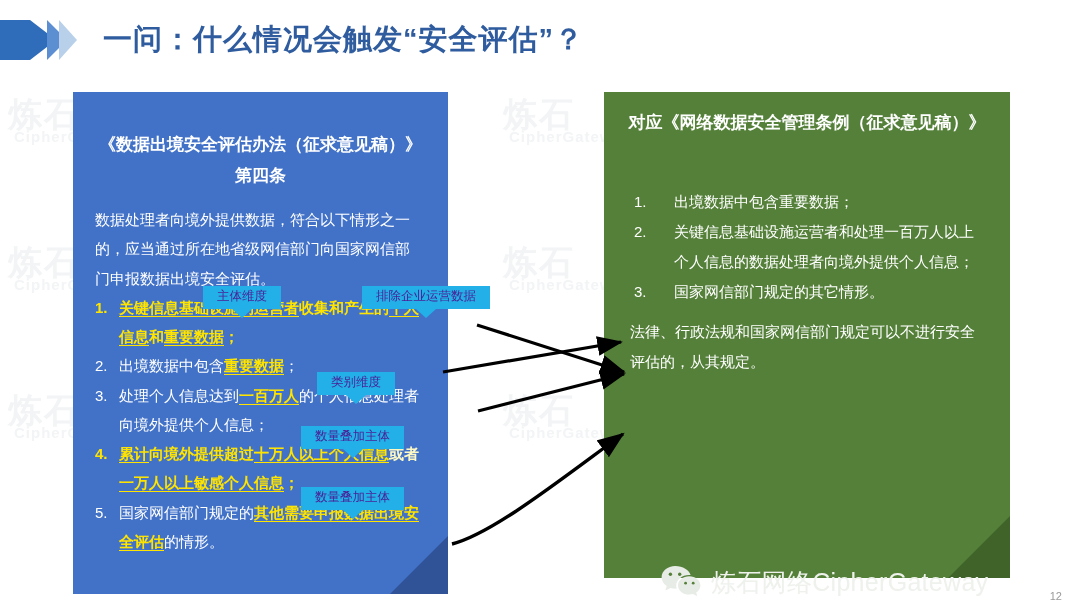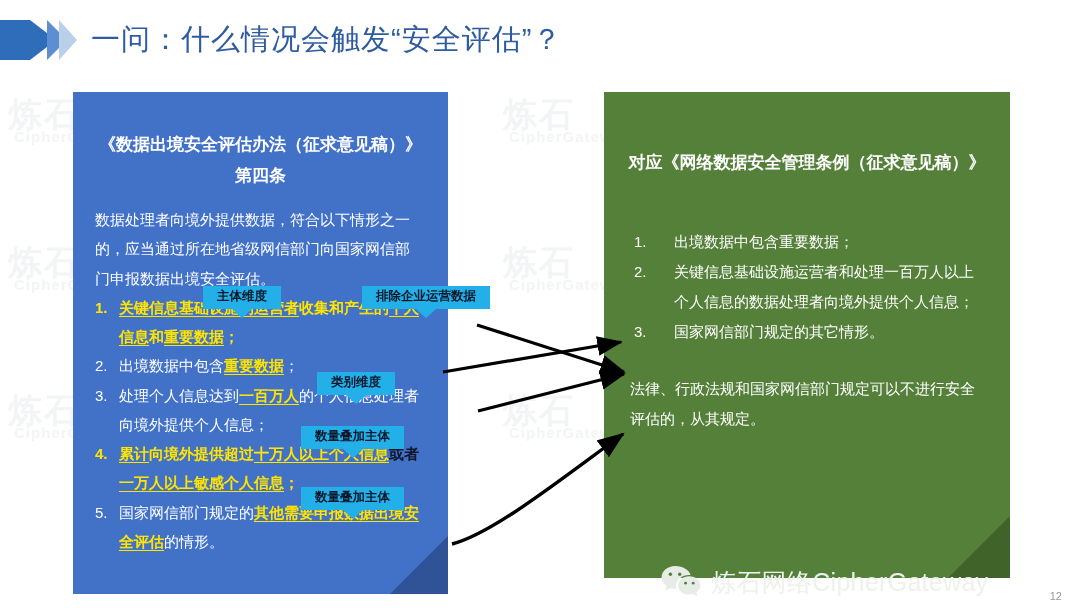--- a/index.html
+++ b/index.html
@@ -29,23 +29,23 @@
     position:absolute; left:0; top:14px; height:52px;
     display:flex; align-items:center; z-index:5;
   }
   .chevrons { display:flex; align-items:center; height:40px; }
   .chev { width:0; height:0; }
   .chev-a { border-top:20px solid transparent; border-bottom:20px solid transparent; border-left:26px solid #2f6cba; margin-left:0; }
   .chev-body { width:30px; height:40px; background:#2f6cba; }
   .chev-b { border-top:20px solid transparent; border-bottom:20px solid transparent; border-left:20px solid #5b8fd1; margin-left:-9px; }
   .chev-c { border-top:20px solid transparent; border-bottom:20px solid transparent; border-left:18px solid #b9d0ea; margin-left:-8px; }
   .page-title {
-    margin-left:14px;
+    margin-left:26px;
     font-size:29px;
-    font-weight:400;
+    font-weight:700;
     color:#2f5c9e;
     letter-spacing:1px;
     white-space:nowrap;
   }
 
   
   .panel { position:absolute; z-index:3; }
   .panel-blue {
     left:73px; top:92px; width:375px; height:502px;
     background:#4272c8;
@@ -62,21 +62,21 @@
   .fold-green { border-left:62px solid transparent; border-bottom:62px solid #3f6329; }
 
   .panel-head {
     text-align:center;
     color:#ffffff;
     font-weight:700;
     font-size:17px;
     line-height:1.8;
   }
   .blue-head { padding:38px 16px 0 16px; }
-  .green-head { padding:56px 18px 0 18px; }
+  .green-head { padding:16px 18px 0 18px; }
 
   .panel-body { color:#ffffff; }
   .blue-body { padding:14px 24px 0 22px; font-size:15px; line-height:1.95; }
   .green-body { padding:22px 24px 0 26px; font-size:15px; line-height:2.0; }
 
   .para { margin:0; }
 
   
   ol.blue-list { list-style:none; margin:0; padding:0; }
   ol.blue-list li {
@@ -100,23 +100,23 @@
     font-size:15px;
     line-height:2.0;
     color:#ffffff;
   }
   ol.green-list li .num { position:absolute; left:4px; top:0; }
 
   
   .badge {
     position:absolute;
     background:#23b0e8;
-    color:#0f172a;
+    color:#4c1d95;
     font-size:12.5px;
-    font-weight:700;
+    font-weight:400;
     padding:3px 14px 4px 14px;
     white-space:nowrap;
     z-index:6;
     line-height:1.25;
   }
   .badge::after {
     content:"";
     position:absolute;
     left:50%; bottom:-9px;
     transform:translateX(-50%);
@@ -197,38 +197,38 @@
   <div class="panel-head blue-head">
     <div>《数据出境安全评估办法（征求意见稿）》</div>
     <div>第四条</div>
   </div>
   <div class="panel-body blue-body">
     <p class="para">数据处理者向境外提供数据，符合以下情形之一的，应当通过所在地省级网信部门向国家网信部门申报数据出境安全评估。</p>
     <ol class="blue-list" id="left-list">
         <li class="hl"><span class="num">1.</span><span class="yl">关键信息基础设施的运营者</span><span style="color: rgb(255, 228, 0);">收集和产生的</span><span class="yl">个人信息</span><span style="color: rgb(255, 228, 0);">和</span><span class="yl">重要数据</span><span style="color: rgb(255, 228, 0);">；</span></li>
         <li><span class="num">2.</span><span class="">出境数据中包含</span><span class="yl">重要数据</span><span class="">；</span></li>
         <li><span class="num">3.</span><span class="">处理个人信息达到</span><span class="yl">一百万人</span><span class="">的个人信息处理者向境外提供个人信息；</span></li>
-        <li class="hl"><span class="num">4.</span><span class="yl">累计</span><span style="color: rgb(255, 228, 0);">向境外提供超过</span><span class="yl">十万人以上个人信息</span><span style="color: #0f172a;">或者</span><span class="yl">一万人以上敏感个人信息</span><span style="color: rgb(255, 228, 0);">；</span></li>
+        <li class="hl"><span class="num">4.</span><span class="yl">累计</span><span style="color: rgb(255, 228, 0);">向境外提供超过</span><span class="yl">十万人以上个人信息</span><span style="color: #fef9c3;">或者</span><span class="yl">一万人以上敏感个人信息</span><span style="color: rgb(255, 228, 0);">；</span></li>
         <li><span class="num">5.</span><span class="">国家网信部门规定的</span><span class="yl">其他需要申报数据出境安全评估</span><span class="">的情形。</span></li>
       </ol>
   </div>
   <div class="fold fold-blue"></div>
 </div>
 
 <div class="panel panel-green">
   <div class="panel-head green-head">
     <div>对应《网络数据安全管理条例（征求意见稿）》</div>
   </div>
   <div class="panel-body green-body">
     <ol class="green-list" id="right-list" style="margin-top:26px;">
         <li><span class="num">1.</span><span>出境数据中包含重要数据；</span></li>
         <li><span class="num">2.</span><span>关键信息基础设施运营者和处理一百万人以上个人信息的数据处理者向境外提供个人信息；</span></li>
         <li><span class="num">3.</span><span>国家网信部门规定的其它情形。</span></li>
       </ol>
-    <p class="para" style="margin-top:27px;">法律、行政法规和国家网信部门规定可以不进行安全评估的，从其规定。</p>
+    <p class="para" style="margin-top:10px;">法律、行政法规和国家网信部门规定可以不进行安全评估的，从其规定。</p>
   </div>
   <div class="fold fold-green"></div>
 </div>
 
 <div class="badge b1">主体维度</div>
 <div class="badge b2">排除企业运营数据</div>
 <div class="badge b3">类别维度</div>
 <div class="badge b4">数量叠加主体</div>
 <div class="badge b5">数量叠加主体</div>
 

